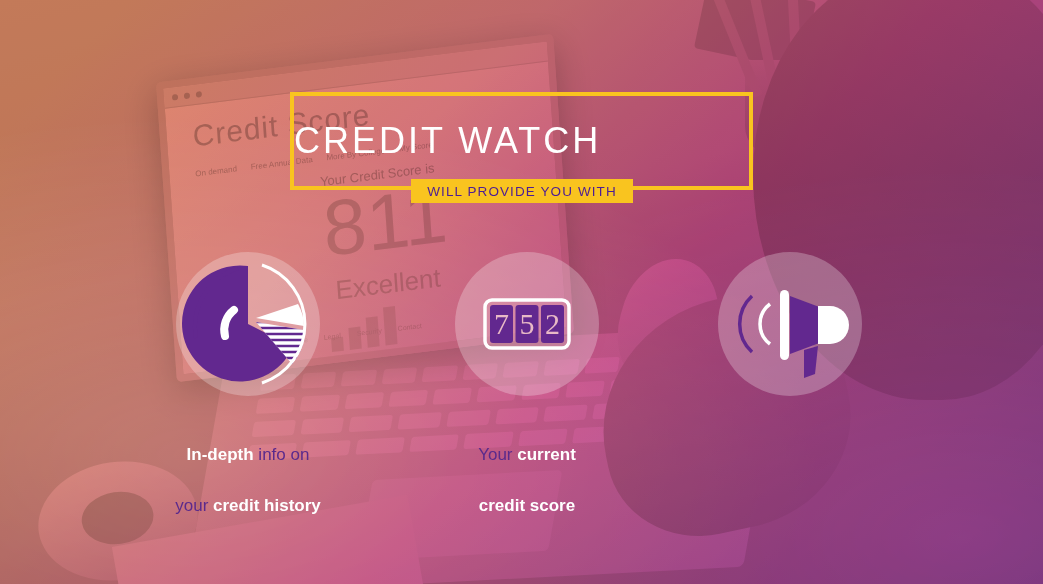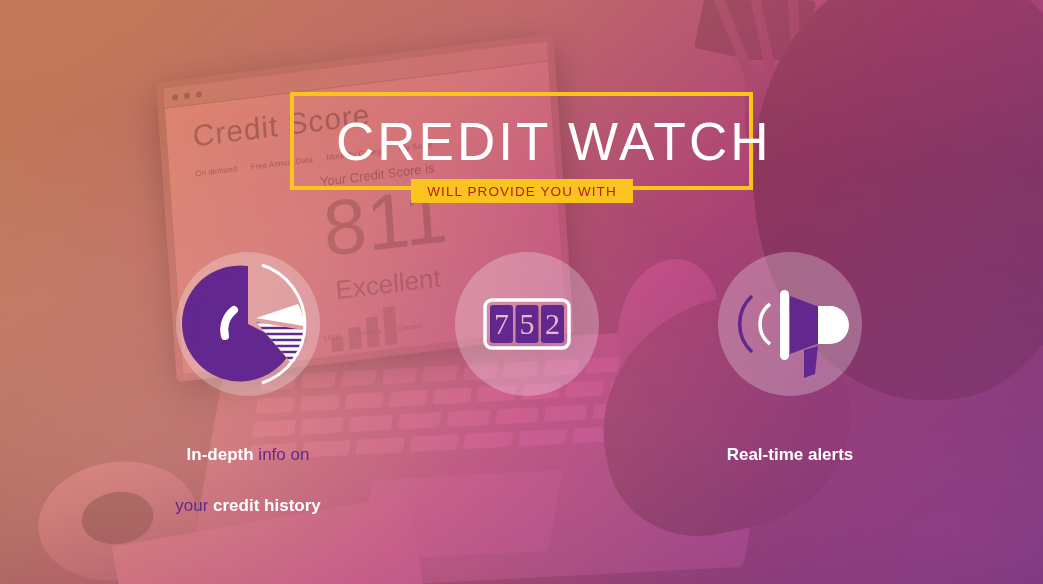--- a/index.html
+++ b/index.html
@@ -145,36 +145,35 @@
 
   
   .title-frame {
     position: absolute; left: 290px; top: 92px;
     width: 463px; height: 98px;
     border: 4px solid #f9c41f;
   }
   .title-text {
     position: absolute; left: 0; right: 0; top: 50%;
     transform: translateY(-50%);
-    text-align: right;
+    text-align: left;
     color: #ffffff;
-    font-size: 53px;
+    font-size: 36px;
     font-weight: 300;
     letter-spacing: 3px;
     white-space: nowrap;
-    padding-left: 42px;
   }
   .subtitle-band {
     position: absolute; left: 411px; top: 179px;
     width: 222px; height: 24px;
     background: #f9c41f;
     display: flex; align-items: center; justify-content: center;
   }
   .subtitle-text {
-    color: #b91c1c;
+    color: #4c1d95;
     font-size: 13.5px;
     font-weight: 500;
     letter-spacing: 1.1px;
     white-space: nowrap;
   }
 
   
   .features { position: absolute; left: 0; top: 252px; width: 1043px; }
   .feature { position: absolute; text-align: center; }
   .disc {
@@ -368,38 +367,39 @@
         <svg width="144" height="144" viewBox="0 0 144 144">
           <rect x="30" y="48" width="84" height="48" rx="7" ry="7" fill="none" stroke="#ffffff" stroke-width="3.5"></rect>
           <rect x="35" y="53" width="23" height="38" rx="3" fill="#62288f"></rect>
           <rect x="60.5" y="53" width="23" height="38" rx="3" fill="#62288f"></rect>
           <rect x="86" y="53" width="23" height="38" rx="3" fill="#62288f"></rect>
           <text x="46.5" y="82" text-anchor="middle" fill="#e8b9c6" font-family="Liberation Serif, serif" font-size="30">7</text>
           <text x="72" y="82" text-anchor="middle" fill="#e8b9c6" font-family="Liberation Serif, serif" font-size="30">5</text>
           <text x="97.5" y="82" text-anchor="middle" fill="#e8b9c6" font-family="Liberation Serif, serif" font-size="30">2</text>
         </svg>
       </div>
+      <div class="caption">
+        <span class="p">Your </span><span class="w">current</span><br>
+        <span class="w">credit score</span>
+      </div>
     </div>
 
     <div class="feature" id="feature-2">
       <div class="disc">
         <svg width="144" height="144" viewBox="0 0 144 144">
 
           <path d="M34 44 A38 38 0 0 0 34 100" stroke="#62288f" stroke-width="3.5" fill="none"></path>
 
           <path d="M52 52 A25 25 0 0 0 52 92" stroke="#ffffff" stroke-width="3.5" fill="none"></path>
 
           <path d="M72 44 L104 56 L104 90 L72 102 Z" fill="#62288f"></path>
 
           <rect x="62" y="38" width="9" height="70" rx="4.5" fill="#ffffff"></rect>
 
           <path d="M100 54 L112 54 A18 18 0 0 1 112 92 L100 92 Z" fill="#ffffff"></path>
 
           <path d="M86 98 L100 94 L97 122 L86 126 Z" fill="#62288f"></path>
         </svg>
       </div>
-      <div class="caption">
-        <span class="w">Real-time alerts</span>
-      </div>
     </div>
 
   </div>
 </div>
 
 </body></html>

